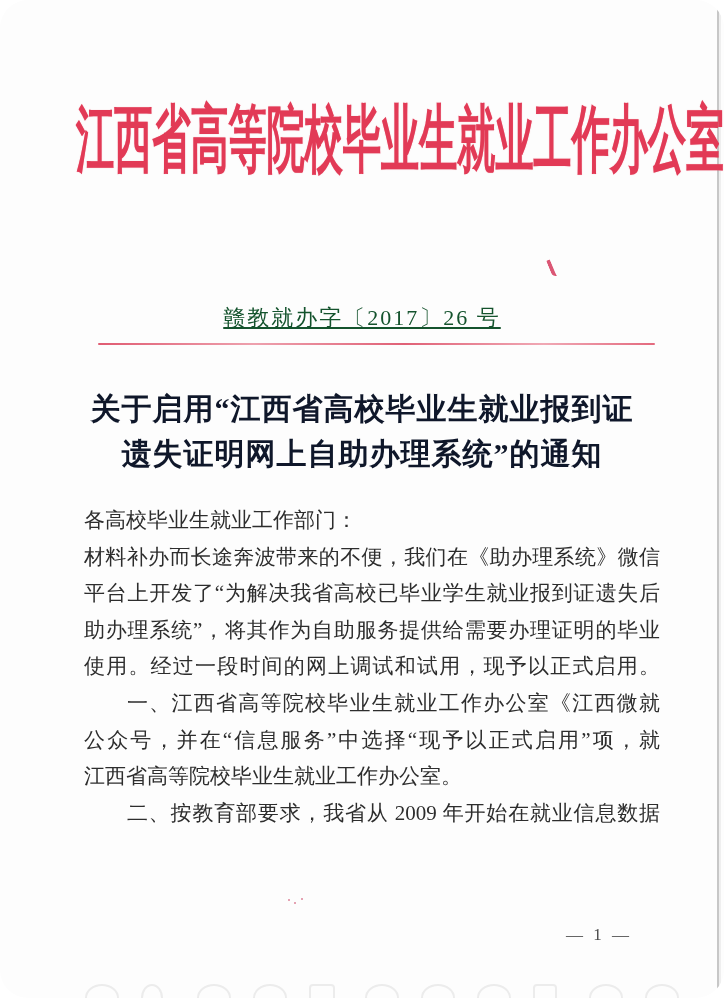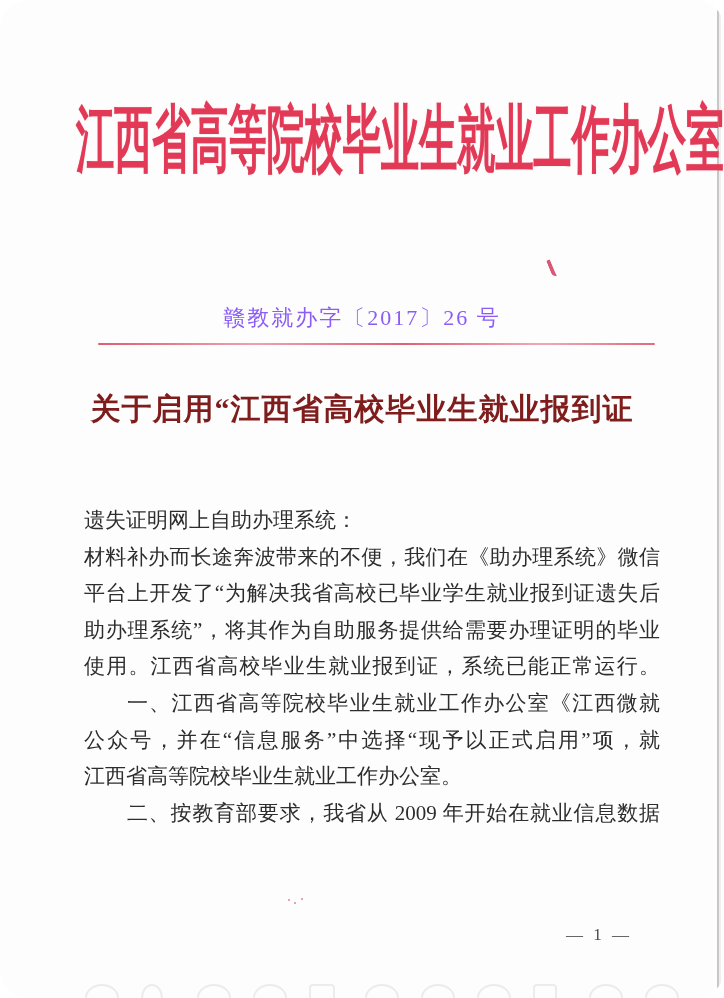--- a/index.html
+++ b/index.html
@@ -18,42 +18,42 @@
     position:absolute;top:90px;left:76px;white-space:nowrap;
     font-size:62px;font-weight:bold;color:#e23a56;
     transform:scale(0.615,1.18);transform-origin:left top;
     text-shadow:0 0 1px rgba(226,58,86,.55);
     letter-spacing:0;
   }
 
   
   .doc-number{
     position:absolute;top:303px;left:0;width:724px;text-align:center;
-    font-size:22px;color:#8b5cf6;letter-spacing:2px;
+    font-size:22px;color:#14532d;letter-spacing:2px;text-decoration:underline;
   }
 
   
   .red-rule{
     position:absolute;top:343px;left:98px;width:557px;height:2px;
     background:linear-gradient(90deg,rgba(221,74,99,.9),rgba(231,122,140,.7) 28%,
       rgba(219,70,95,.85) 55%,rgba(236,140,156,.75) 80%,rgba(223,80,104,.85));
     border-radius:1px;
   }
 
   
   .pen-mark{
     position:absolute;top:258px;left:549px;width:7px;height:18px;
     border-left:4px solid #d63b5e;border-radius:0 0 8px 6px;
     transform:rotate(-22deg);opacity:.85;
   }
 
   
   .title{
     position:absolute;top:386px;left:0;width:724px;text-align:center;
-    font-weight:bold;color:#7f1d1d;font-size:30px;line-height:45px;
+    font-weight:bold;color:#0f172a;font-size:30px;line-height:45px;
     letter-spacing:1px;
   }
 
   
   .body{
     position:absolute;top:502px;left:84px;width:576px;
     font-size:21px;color:#2d2d2d;
   }
   .line{height:36.6px;line-height:36.6px;overflow:hidden;}
   .fill{text-align:justify;text-align-last:justify;}
@@ -97,28 +97,29 @@
   <div class="letterhead">江西省高等院校毕业生就业工作办公室</div>
 
   <div class="pen-mark"></div>
 
   <div class="doc-number">赣教就办字〔2017〕26 号</div>
 
   <div class="red-rule"></div>
 
   <div class="title">
     <div>关于启用“江西省高校毕业生就业报到证</div>
+    <div>遗失证明网上自助办理系统”的通知</div>
   </div>
 
   <div class="body">
-    <div class="line short">遗失证明网上自助办理系统：</div>
+    <div class="line short">各高校毕业生就业工作部门：</div>
     <div class="line fill">材料补办而长途奔波带来的不便，我们在《助办理系统》微信</div>
     <div class="line fill">平台上开发了“为解决我省高校已毕业学生就业报到证遗失后</div>
     <div class="line fill">助办理系统”，将其作为自助服务提供给需要办理证明的毕业生</div>
-    <div class="line fill">使用。江西省高校毕业生就业报到证，系统已能正常运行。</div>
+    <div class="line fill">使用。经过一段时间的网上调试和试用，现予以正式启用。</div>
     <div class="line fill indent">一、江西省高等院校毕业生就业工作办公室《江西微就业》</div>
     <div class="line fill">公众号，并在“信息服务”中选择“现予以正式启用”项，就</div>
     <div class="line short">江西省高等院校毕业生就业工作办公室。</div>
     <div class="line fill indent">二、按教育部要求，我省从 2009 年开始在就业信息数据中</div>
   </div>
 
   <div class="speckles">
       <i></i>
       <i></i>
       <i></i>

